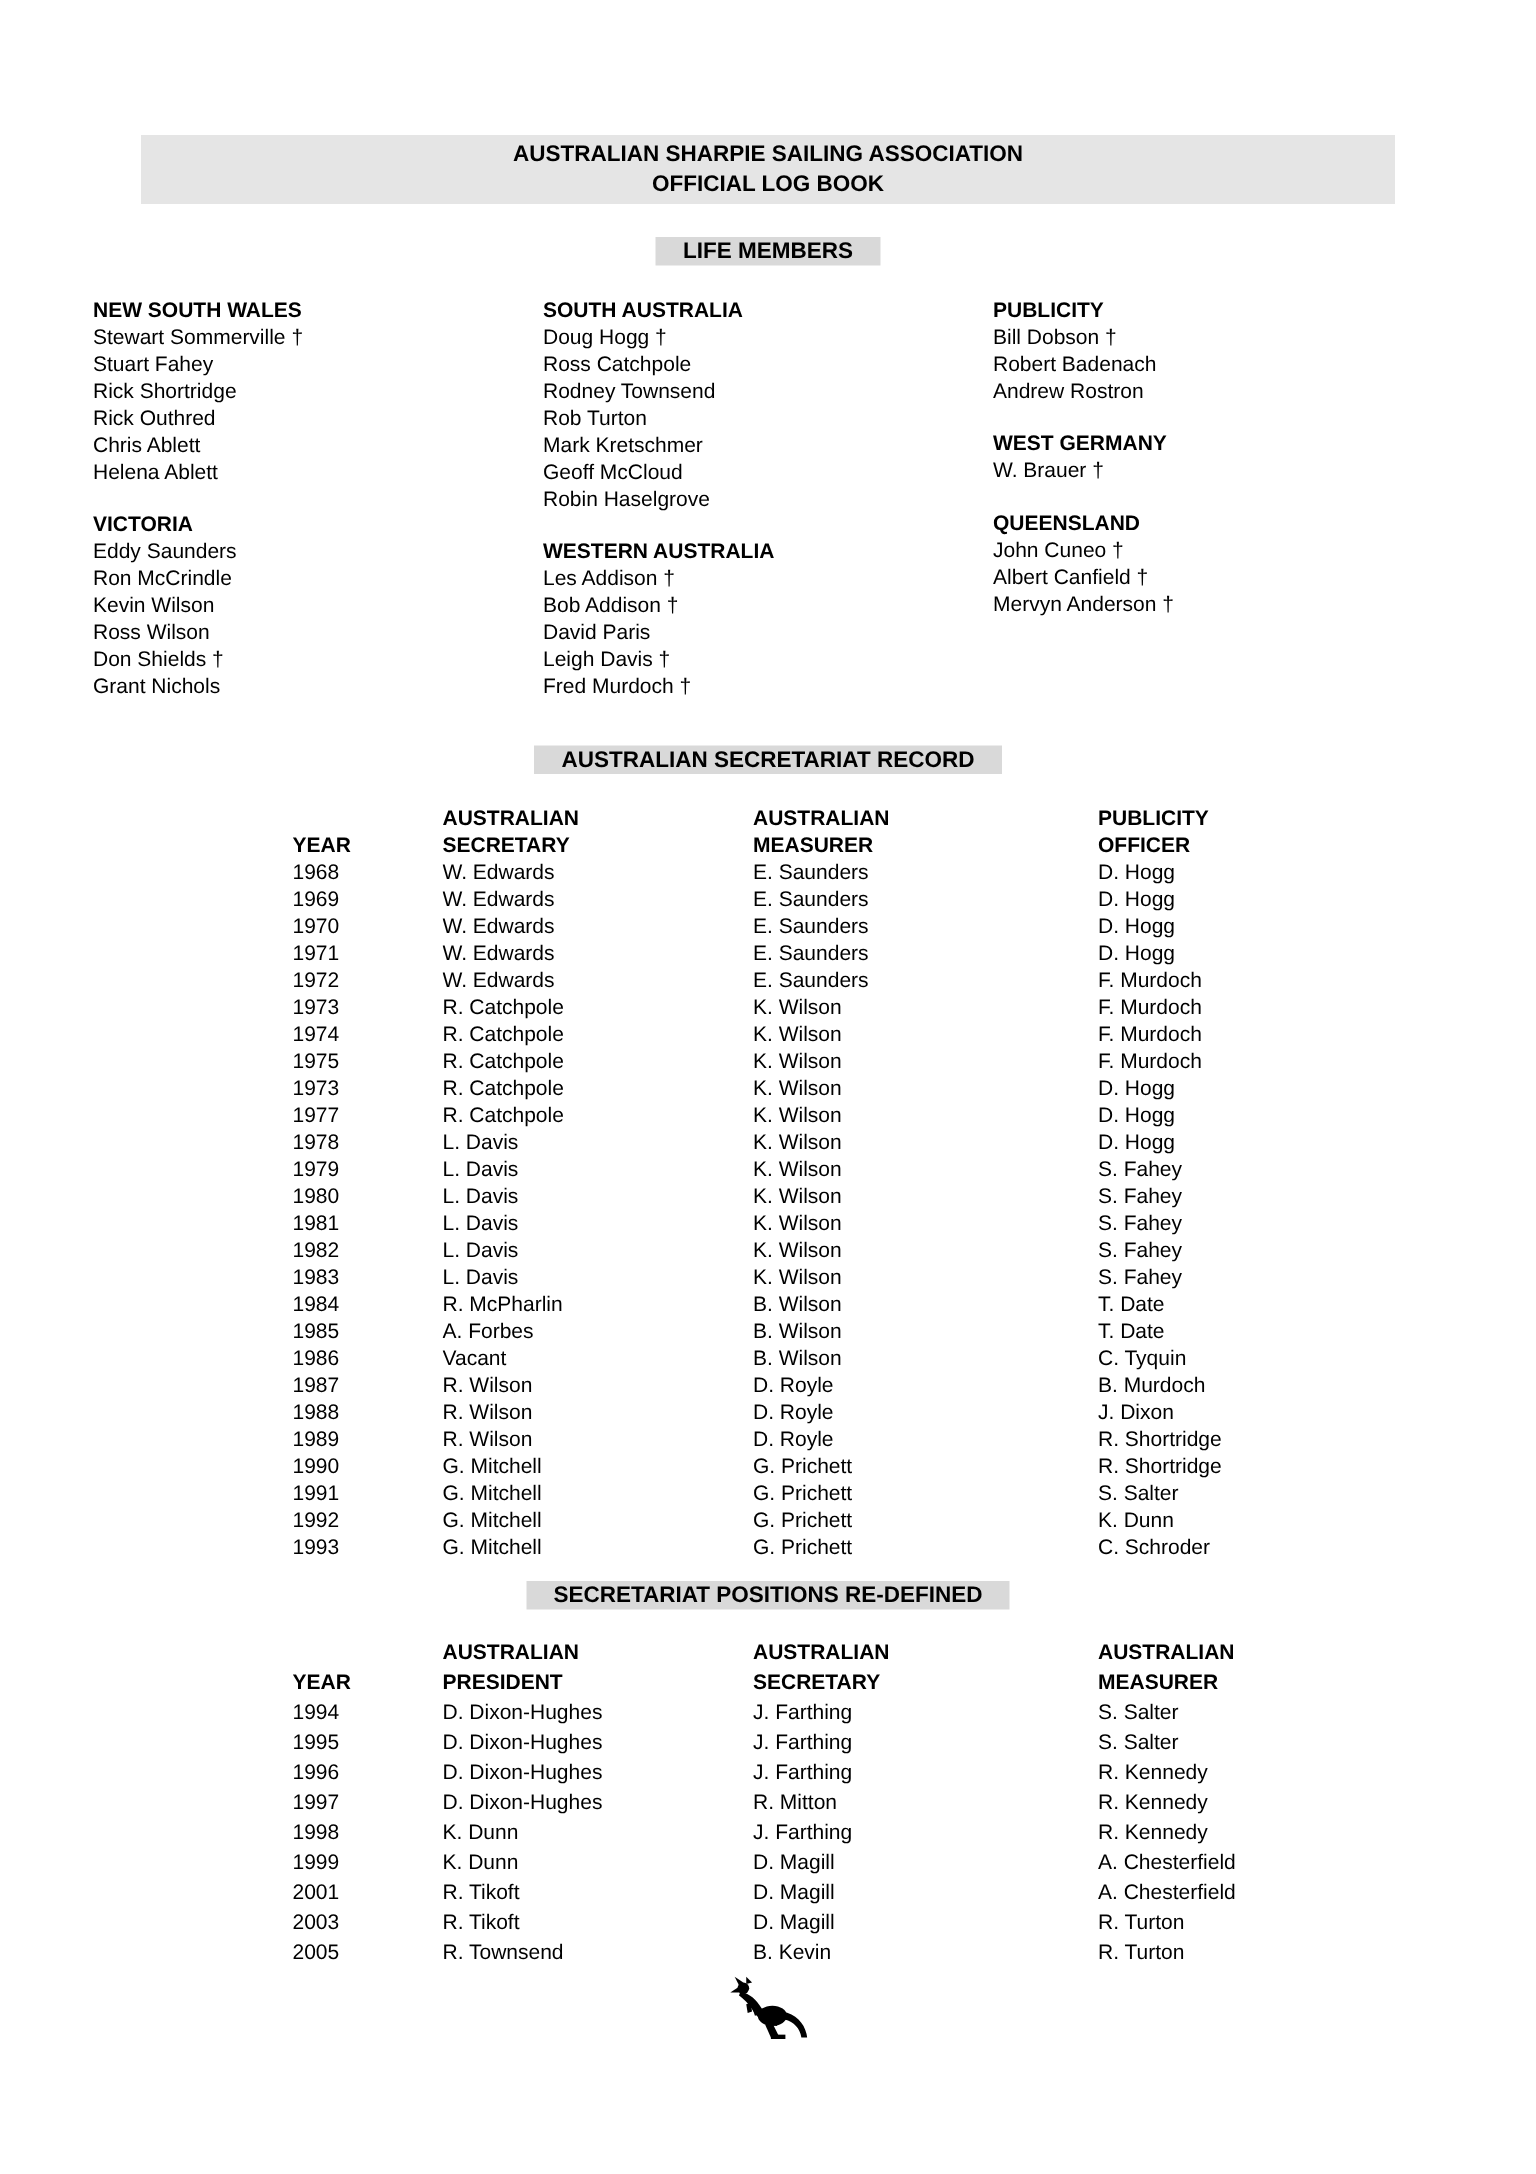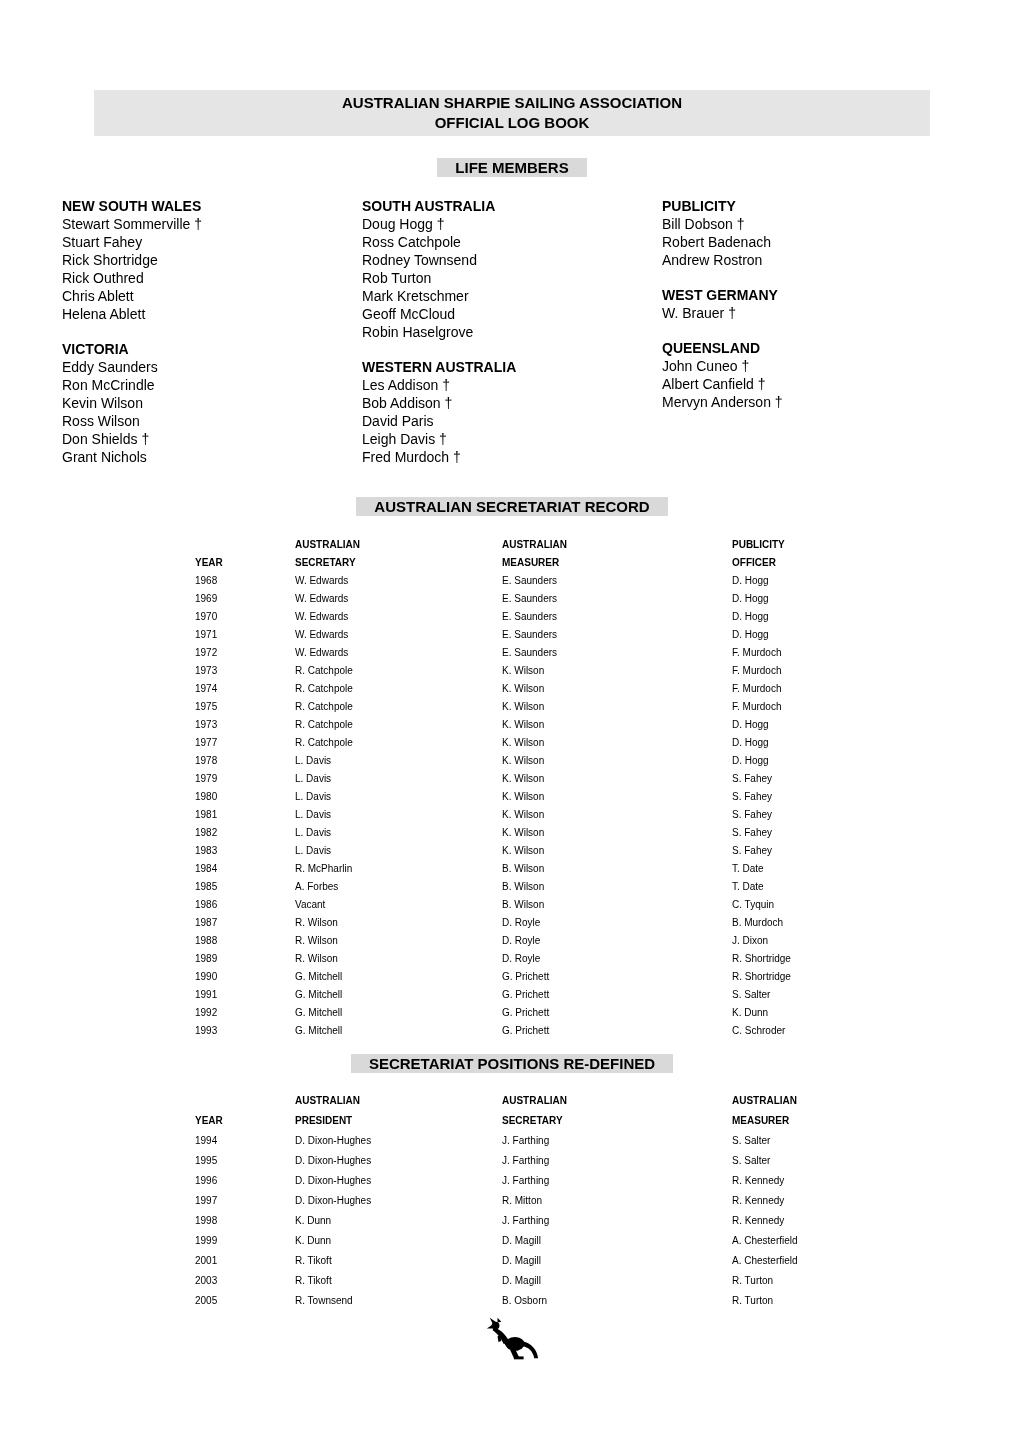--- a/index.html
+++ b/index.html
@@ -38,21 +38,21 @@
     width: 900px;
     margin: 20px auto 0 auto;
   }
   .lm-col { flex: 1; text-align: left; font-size: 14px; line-height: 18px; }
   .lm-group { margin-bottom: 17px; }
   .lm-state { font-weight: bold; }
   .record-table {
     border-collapse: collapse;
     table-layout: fixed;
     margin-left: 195px;
-    font-size: 10px;
+    font-size: 14px;
   }
   .record-table th, .record-table td {
     text-align: left;
     vertical-align: bottom;
     padding: 0;
     white-space: nowrap;
     overflow: hidden;
   }
   .record-table th { font-weight: bold; }
   .record-table th:nth-child(1), .record-table td:nth-child(1) { width: 100px; }
@@ -385,21 +385,21 @@
         </tr>
         <tr>
           <td>2003</td>
           <td>R. Tikoft</td>
           <td>D. Magill</td>
           <td>R. Turton</td>
         </tr>
         <tr>
           <td>2005</td>
           <td>R. Townsend</td>
-          <td>B. Osborn</td>
+          <td>B. Kevin</td>
           <td>R. Turton</td>
         </tr>
       </tbody>
   </table>
 
   <div class="logo-wrap">
     <svg width="58" height="46" viewBox="0 0 60 46" aria-hidden="true">
       <g fill="#000000">
         <circle cx="13" cy="8" r="4"></circle>
         <polygon points="10,6 7,0 13,4"></polygon>

